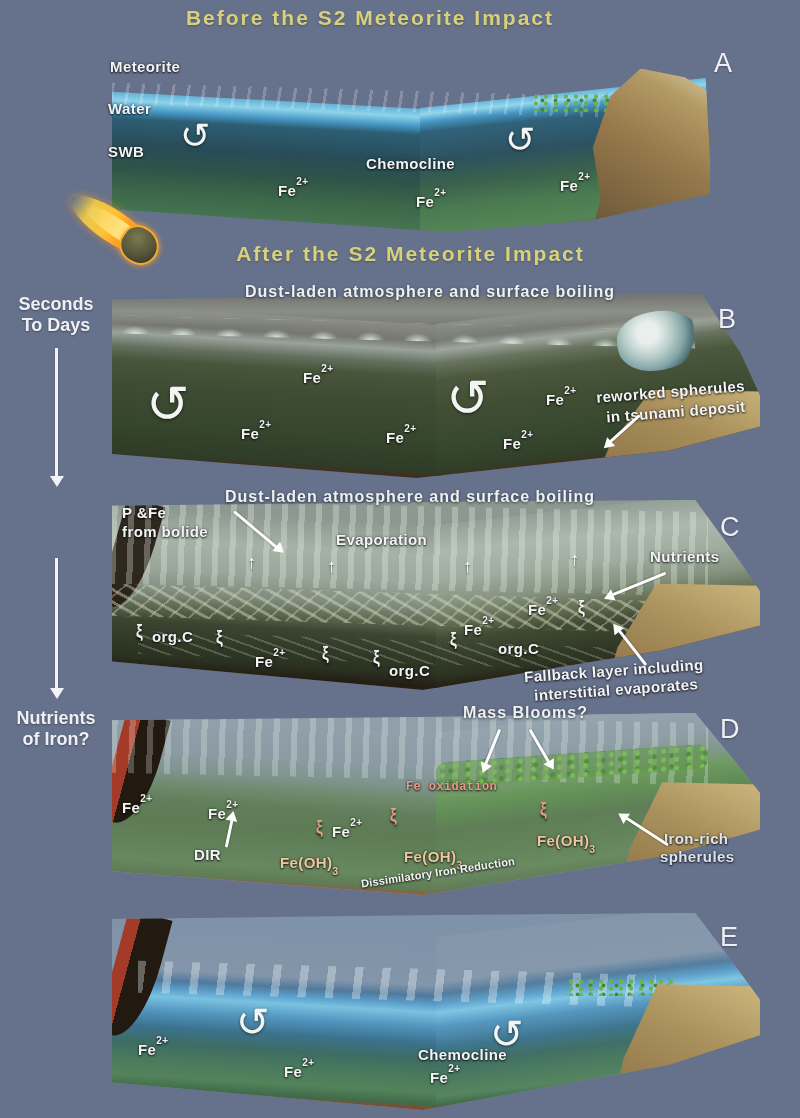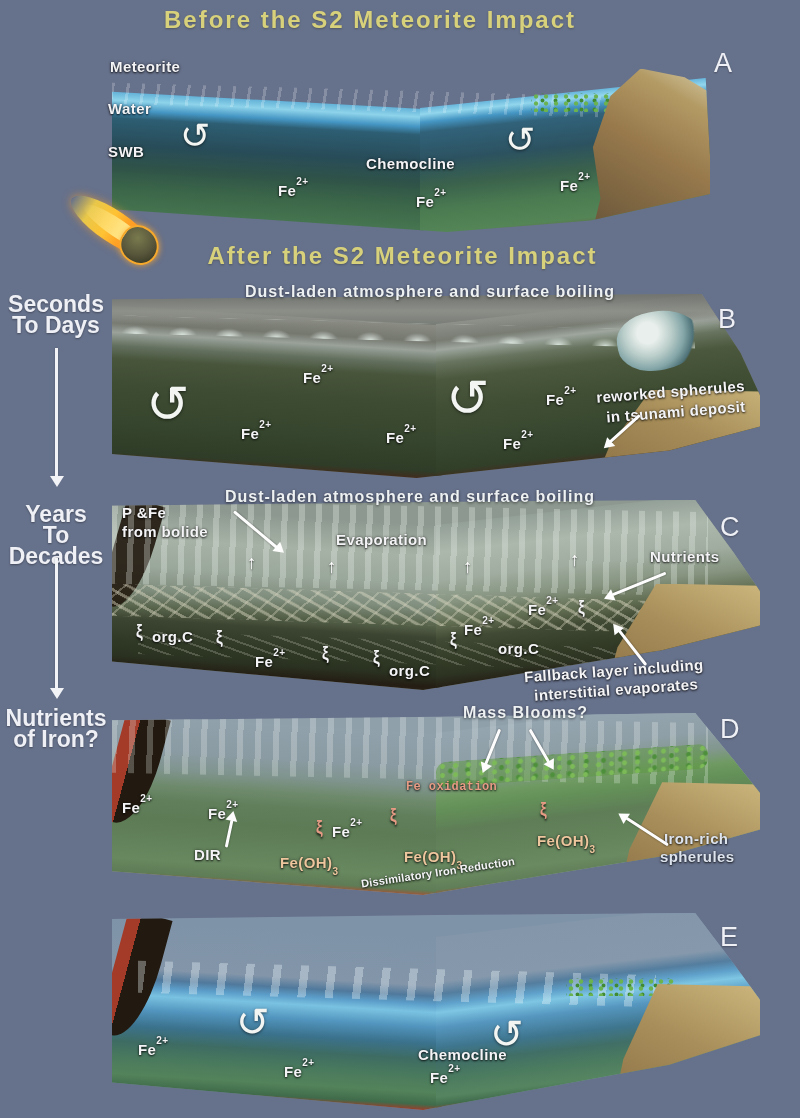--- a/index.html
+++ b/index.html
@@ -3,24 +3,24 @@
 <meta charset="utf-8">
 <style>
   :root{
     --background:#66718b; --title:#d8d17c; --label_white:#f4f4f6;
     --salmon:#e79b85; --tan:#eec69e; --letter:#eef0f5;
   }
   html,body{margin:0;padding:0;}
   body{background:#444;font-family:"Liberation Sans",sans-serif;}
   .canvas{position:relative;width:800px;height:1118px;background:var(--background);overflow:hidden;margin:0 auto;}
   
-  .title{position:absolute;text-align:center;font-weight:bold;font-size:24px;letter-spacing:2px;color:var(--title);text-shadow:0 1px 2px rgba(40,40,30,.35);z-index:6;}
+  .title{position:absolute;text-align:center;font-weight:bold;font-size:21px;letter-spacing:2px;color:var(--title);text-shadow:0 1px 2px rgba(40,40,30,.35);z-index:6;}
   .lbl{position:absolute;color:var(--label_white);font-weight:bold;font-size:15px;letter-spacing:.4px;text-shadow:0 1px 2px rgba(0,0,0,.75),0 0 3px rgba(0,0,0,.5);z-index:6;white-space:nowrap;}
   .cap{position:absolute;text-align:center;color:#eef1f2;font-weight:bold;font-size:16px;letter-spacing:1px;text-shadow:0 1px 3px rgba(0,0,0,.6);z-index:6;}
-  .tl{position:absolute;text-align:center;color:#eef0f6;font-weight:bold;font-size:23px;line-height:21px;text-shadow:0 1px 2px rgba(0,0,0,.35);z-index:6;}
+  .tl{position:absolute;text-align:center;color:#eef0f6;font-weight:bold;font-size:18px;line-height:21px;text-shadow:0 1px 2px rgba(0,0,0,.35);z-index:6;}
   .pletter{position:absolute;color:var(--letter);font-size:27px;font-weight:normal;text-shadow:0 1px 2px rgba(0,0,0,.3);z-index:6;}
   .fe sup{font-size:10px;position:relative;top:-5px;left:0px;}
   .feoh{color:var(--tan);padding-left:32px;}
   .feoh sub{font-size:10px;position:relative;bottom:-3px;}
   .sq{position:absolute;font-weight:bold;font-size:15px;color:var(--label_white);text-shadow:0 1px 2px rgba(0,0,0,.8);z-index:6;transform:scaleY(1.25);}
   .sq.red{color:var(--salmon);}
   .rotor{position:absolute;color:#f2f5f2;font-family:"DejaVu Sans",sans-serif;text-shadow:0 1px 3px rgba(0,0,0,.55);z-index:6;line-height:1;}
   .upar{position:absolute;color:#fff;font-weight:bold;font-size:19px;text-shadow:0 1px 2px rgba(0,0,0,.7);z-index:6;}
   
   .arr{position:absolute;height:2.6px;background:#fdfdfd;transform-origin:left center;border-radius:2px;z-index:6;box-shadow:0 0 2px rgba(0,0,0,.45);}
@@ -74,38 +74,34 @@
   #pe .shore{right:-1%;top:36%;width:24%;height:68%;background:linear-gradient(205deg,#cdb77e 0%,#a88e5a 45%,#8a7044 100%);clip-path:polygon(30% 0,100% 2%,100% 100%,0 100%,8% 56%);}
   #pe .darkcurve{right:16%;top:28%;width:7%;height:64%;background:linear-gradient(90deg,#a33b28 0 30%,#221a10 30% 100%);border-radius:0 0 65% 35%;transform:rotate(15deg);z-index:4;}
   .tiny{font-size:11px;letter-spacing:.2px;}
 </style>
 </head>
 <body>
 
 <div class="canvas">
 
   <div class="title" style="left:150px;top:6px;width:440px;">Before the S2 Meteorite Impact</div>
-  <div class="title" style="left:160px;top:242px;width:485px;">After the S2 Meteorite Impact</div>
+  <div class="title" style="left:160px;top:242px;width:485px;padding-left:8px;">After the S2 Meteorite Impact</div>
 
   <div class="meteor">
     <div class="flame"></div>
     <div class="flame2"></div>
     <div class="rock"></div>
   </div>
 
   <div class="tl" style="left:2px;top:294px;width:108px;">
     <div>Seconds</div>
     <div>To Days</div>
   </div>
   <div class="vline" style="left:55px;top:348px;height:128px;"></div>
   <div class="vhead" style="left:50px;top:476px;"></div>
-  <div class="tl" style="left:2px;top:504px;width:108px;">
-    <div>Years</div>
-    <div>To Decades</div>
-  </div>
   <div class="vline" style="left:55px;top:558px;height:130px;"></div>
   <div class="vhead" style="left:50px;top:688px;"></div>
   <div class="tl" style="left:0px;top:708px;width:112px;">
     <div>Nutrients</div>
     <div>of Iron?</div>
   </div>
 
   <div class="panel" id="pa">
     <div class="face fl"></div>
     <div class="face fr"></div>

